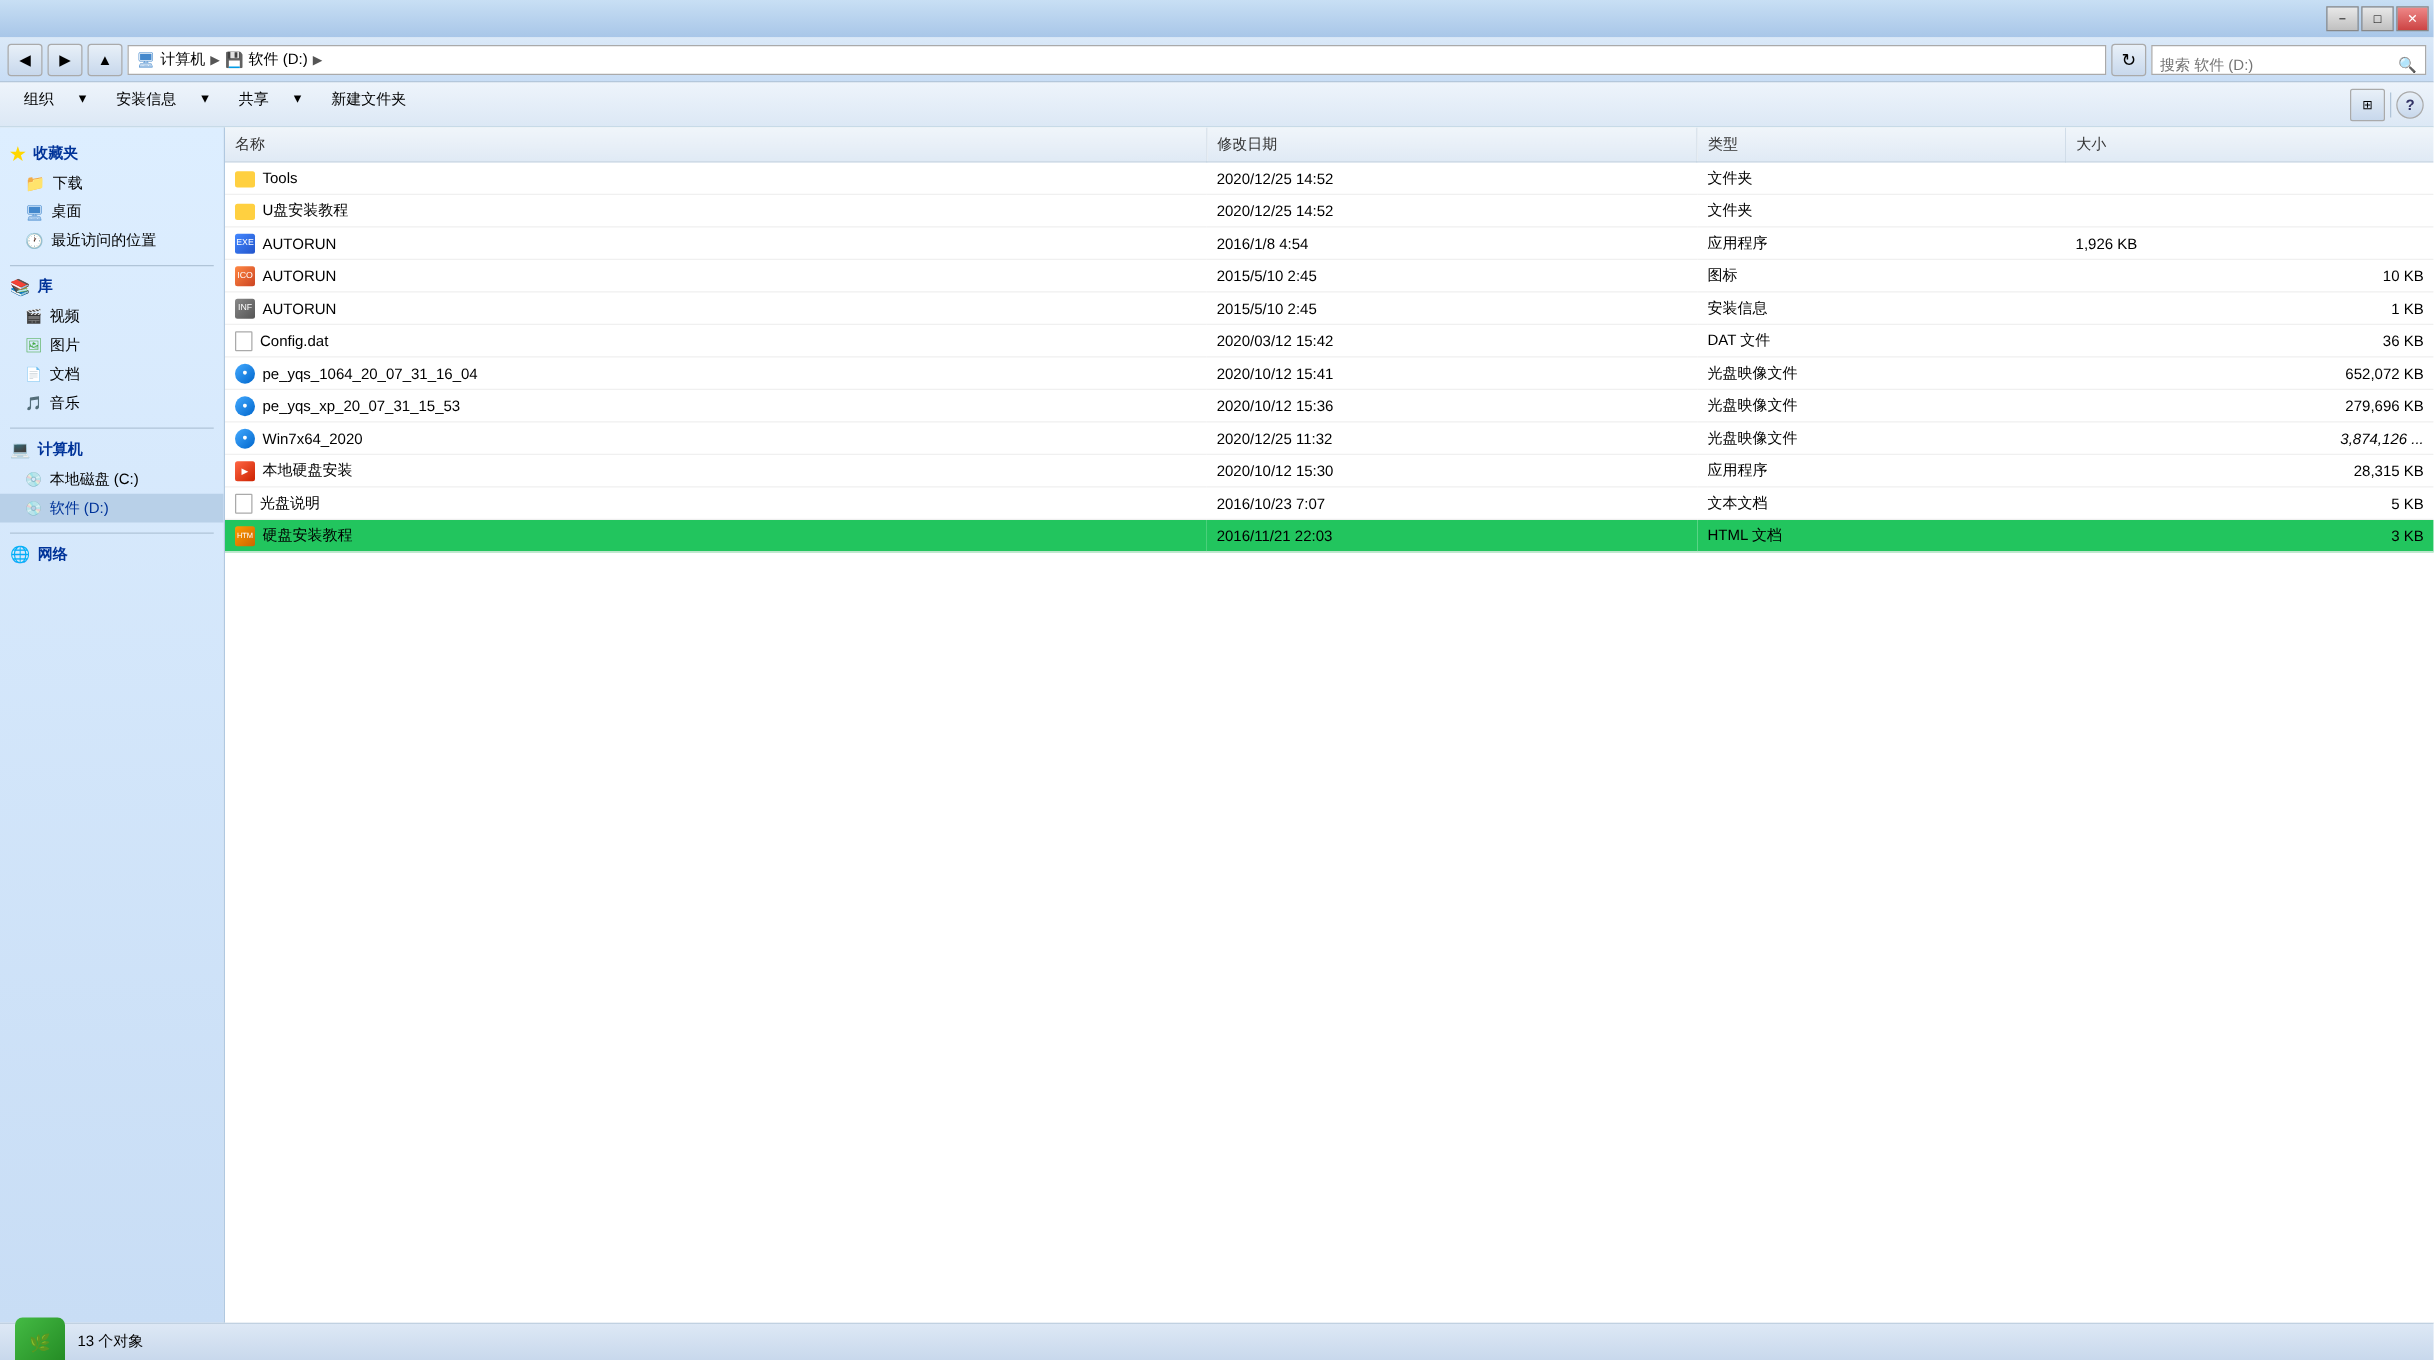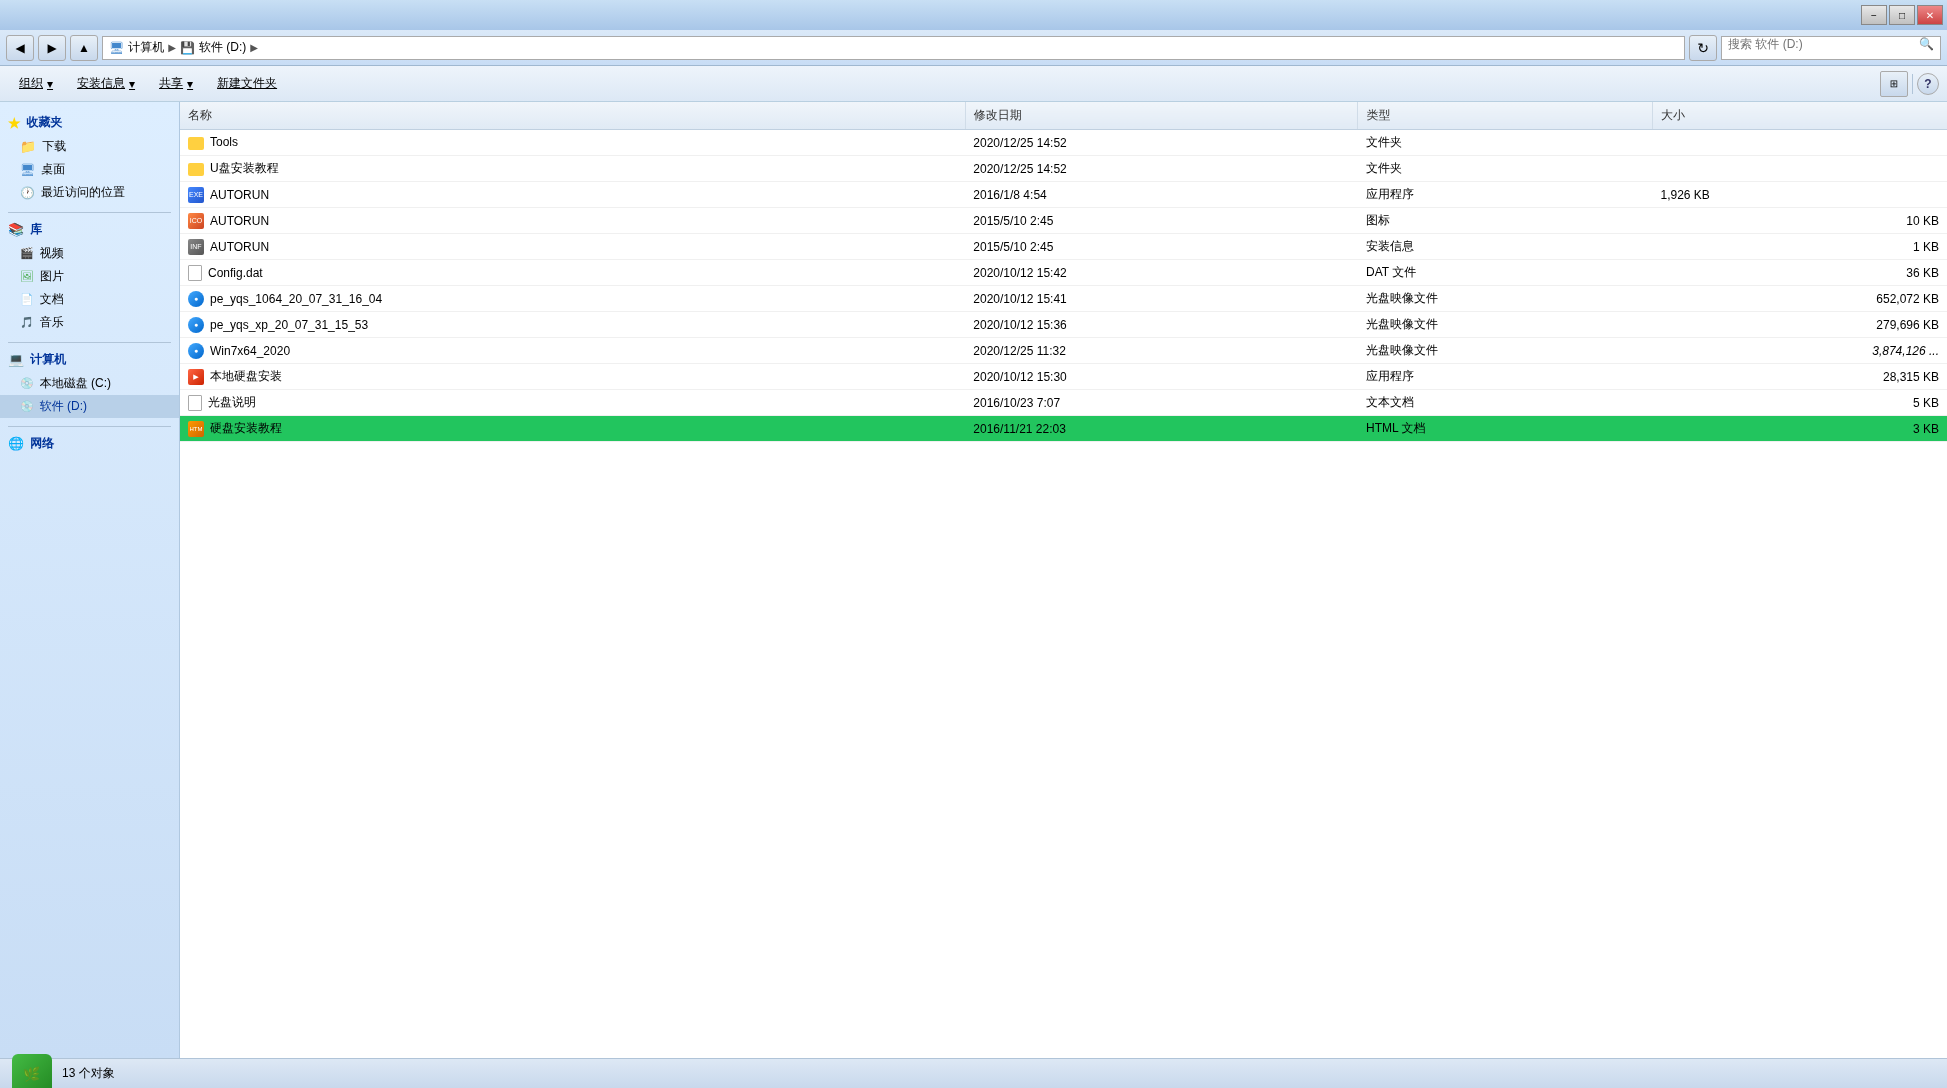--- a/index.html
+++ b/index.html
@@ -85,21 +85,21 @@
       justify-content: center;
       font-size: 14px;
       border-radius: 3px;
     }
     .search-box {
       height: 24px;
       width: 220px;
       border: 1px solid #aaa;
       background: white;
       display: flex;
-      align-items: flex-start;
+      align-items: flex-end;
       padding: 0 6px;
       gap: 4px;
       font-size: 12px;
       color: #888;
     }
     .search-input {
       border: none;
       outline: none;
       flex: 1;
       font-size: 12px;
@@ -117,25 +117,24 @@
       gap: 2px;
       border-bottom: 1px solid #b8cfe0;
     }
     .toolbar-btn {
       height: 28px;
       padding: 0 10px;
       border: 1px solid transparent;
       background: transparent;
       cursor: pointer;
       display: flex;
-      align-items: center;
-      gap: 4px;
+      align-items: flex-start;
+      gap: 20px;
       font-size: 12px;
       border-radius: 3px;
-      text-decoration: underline;
     }
     .toolbar-spacer { flex: 1; }
     .view-btn {
       width: 28px;
       height: 26px;
       border: 1px solid #aaa;
       background: linear-gradient(to bottom, #e8f0f8, #c8d8ec);
       cursor: pointer;
       display: flex;
       align-items: center;
@@ -492,21 +491,21 @@
     <td>安装信息</td>
     <td style="text-align:right;">1 KB</td>
   </tr>
           <tr>
     <td>
       <div class="file-name-cell">
         <span><span style="display:inline-block;width:14px;height:16px;background:white;border:1px solid #aaa;border-radius:1px;vertical-align:middle;"></span></span>
         <span>Config.dat</span>
       </div>
     </td>
-    <td>2020/10/12 15:42</td>
+    <td>2020/03/12 15:42</td>
     <td>DAT 文件</td>
     <td style="text-align:right;">36 KB</td>
   </tr>
           <tr>
     <td>
       <div class="file-name-cell">
         <span><span style="display:inline-flex;width:16px;height:16px;background:linear-gradient(135deg,#44aaff,#0066cc);border-radius:8px;align-items:center;justify-content:center;font-size:7px;color:white;vertical-align:middle;">●</span></span>
         <span>pe_yqs_1064_20_07_31_16_04</span>
       </div>
     </td>

